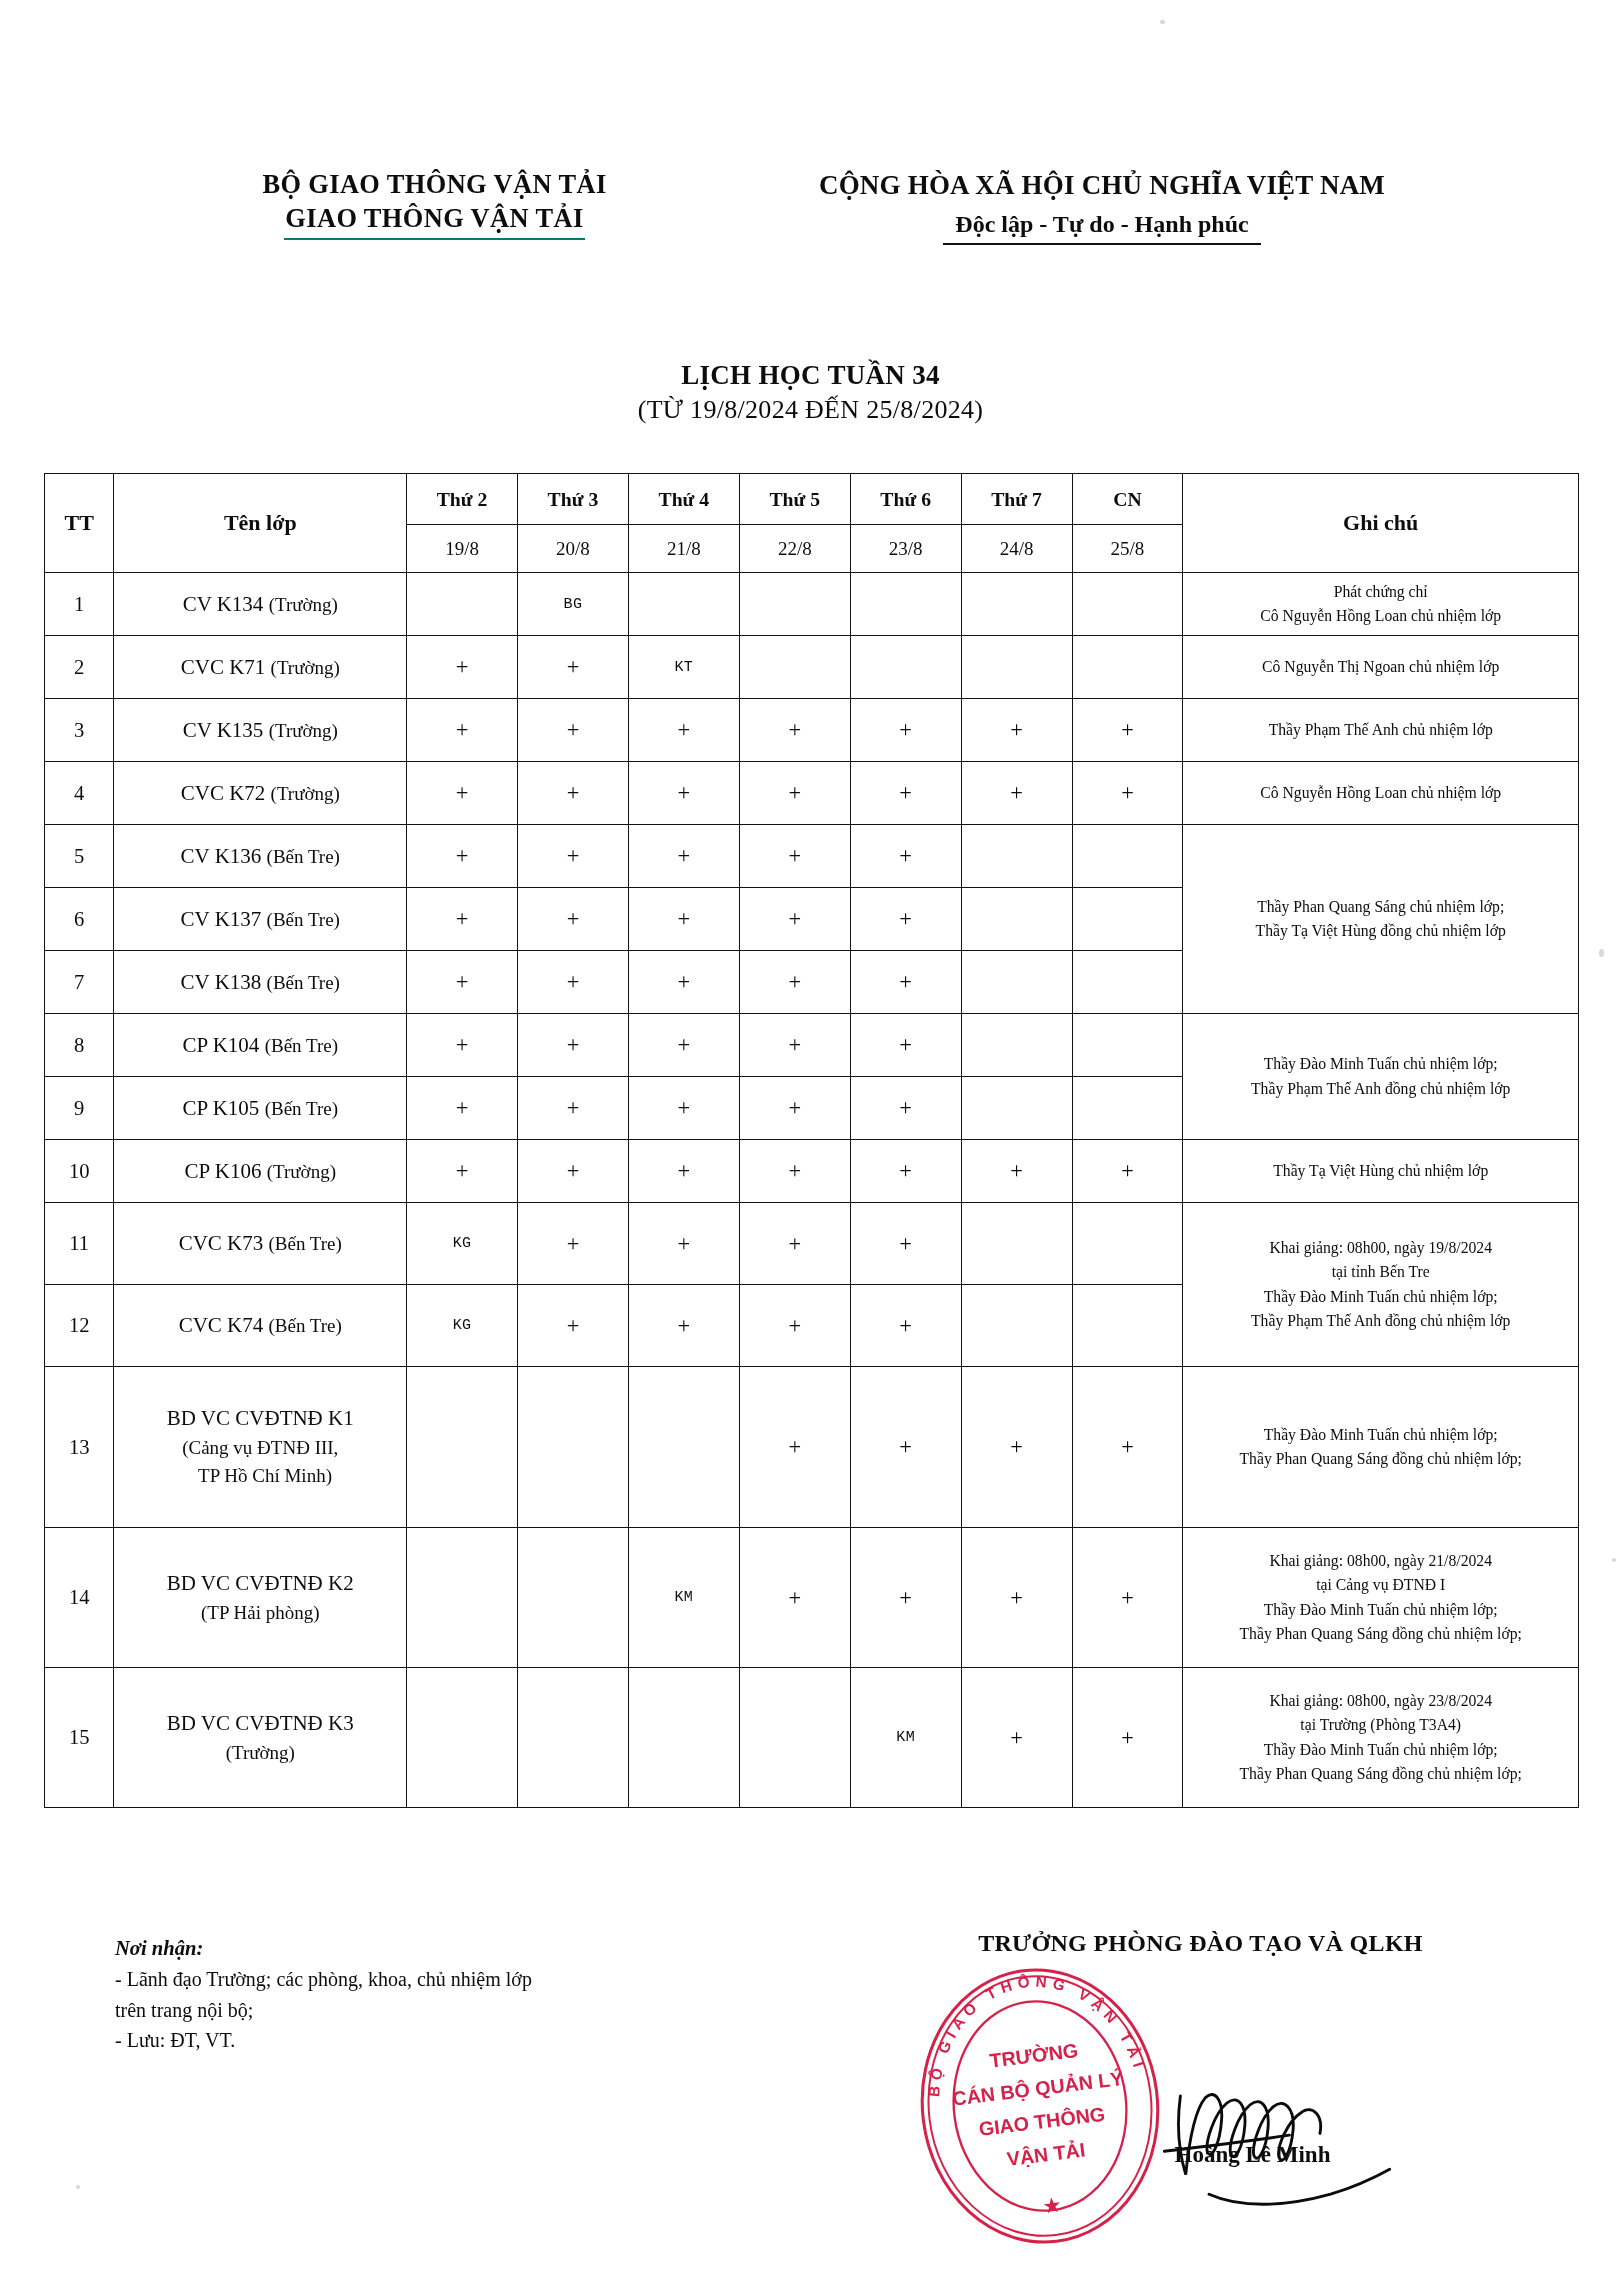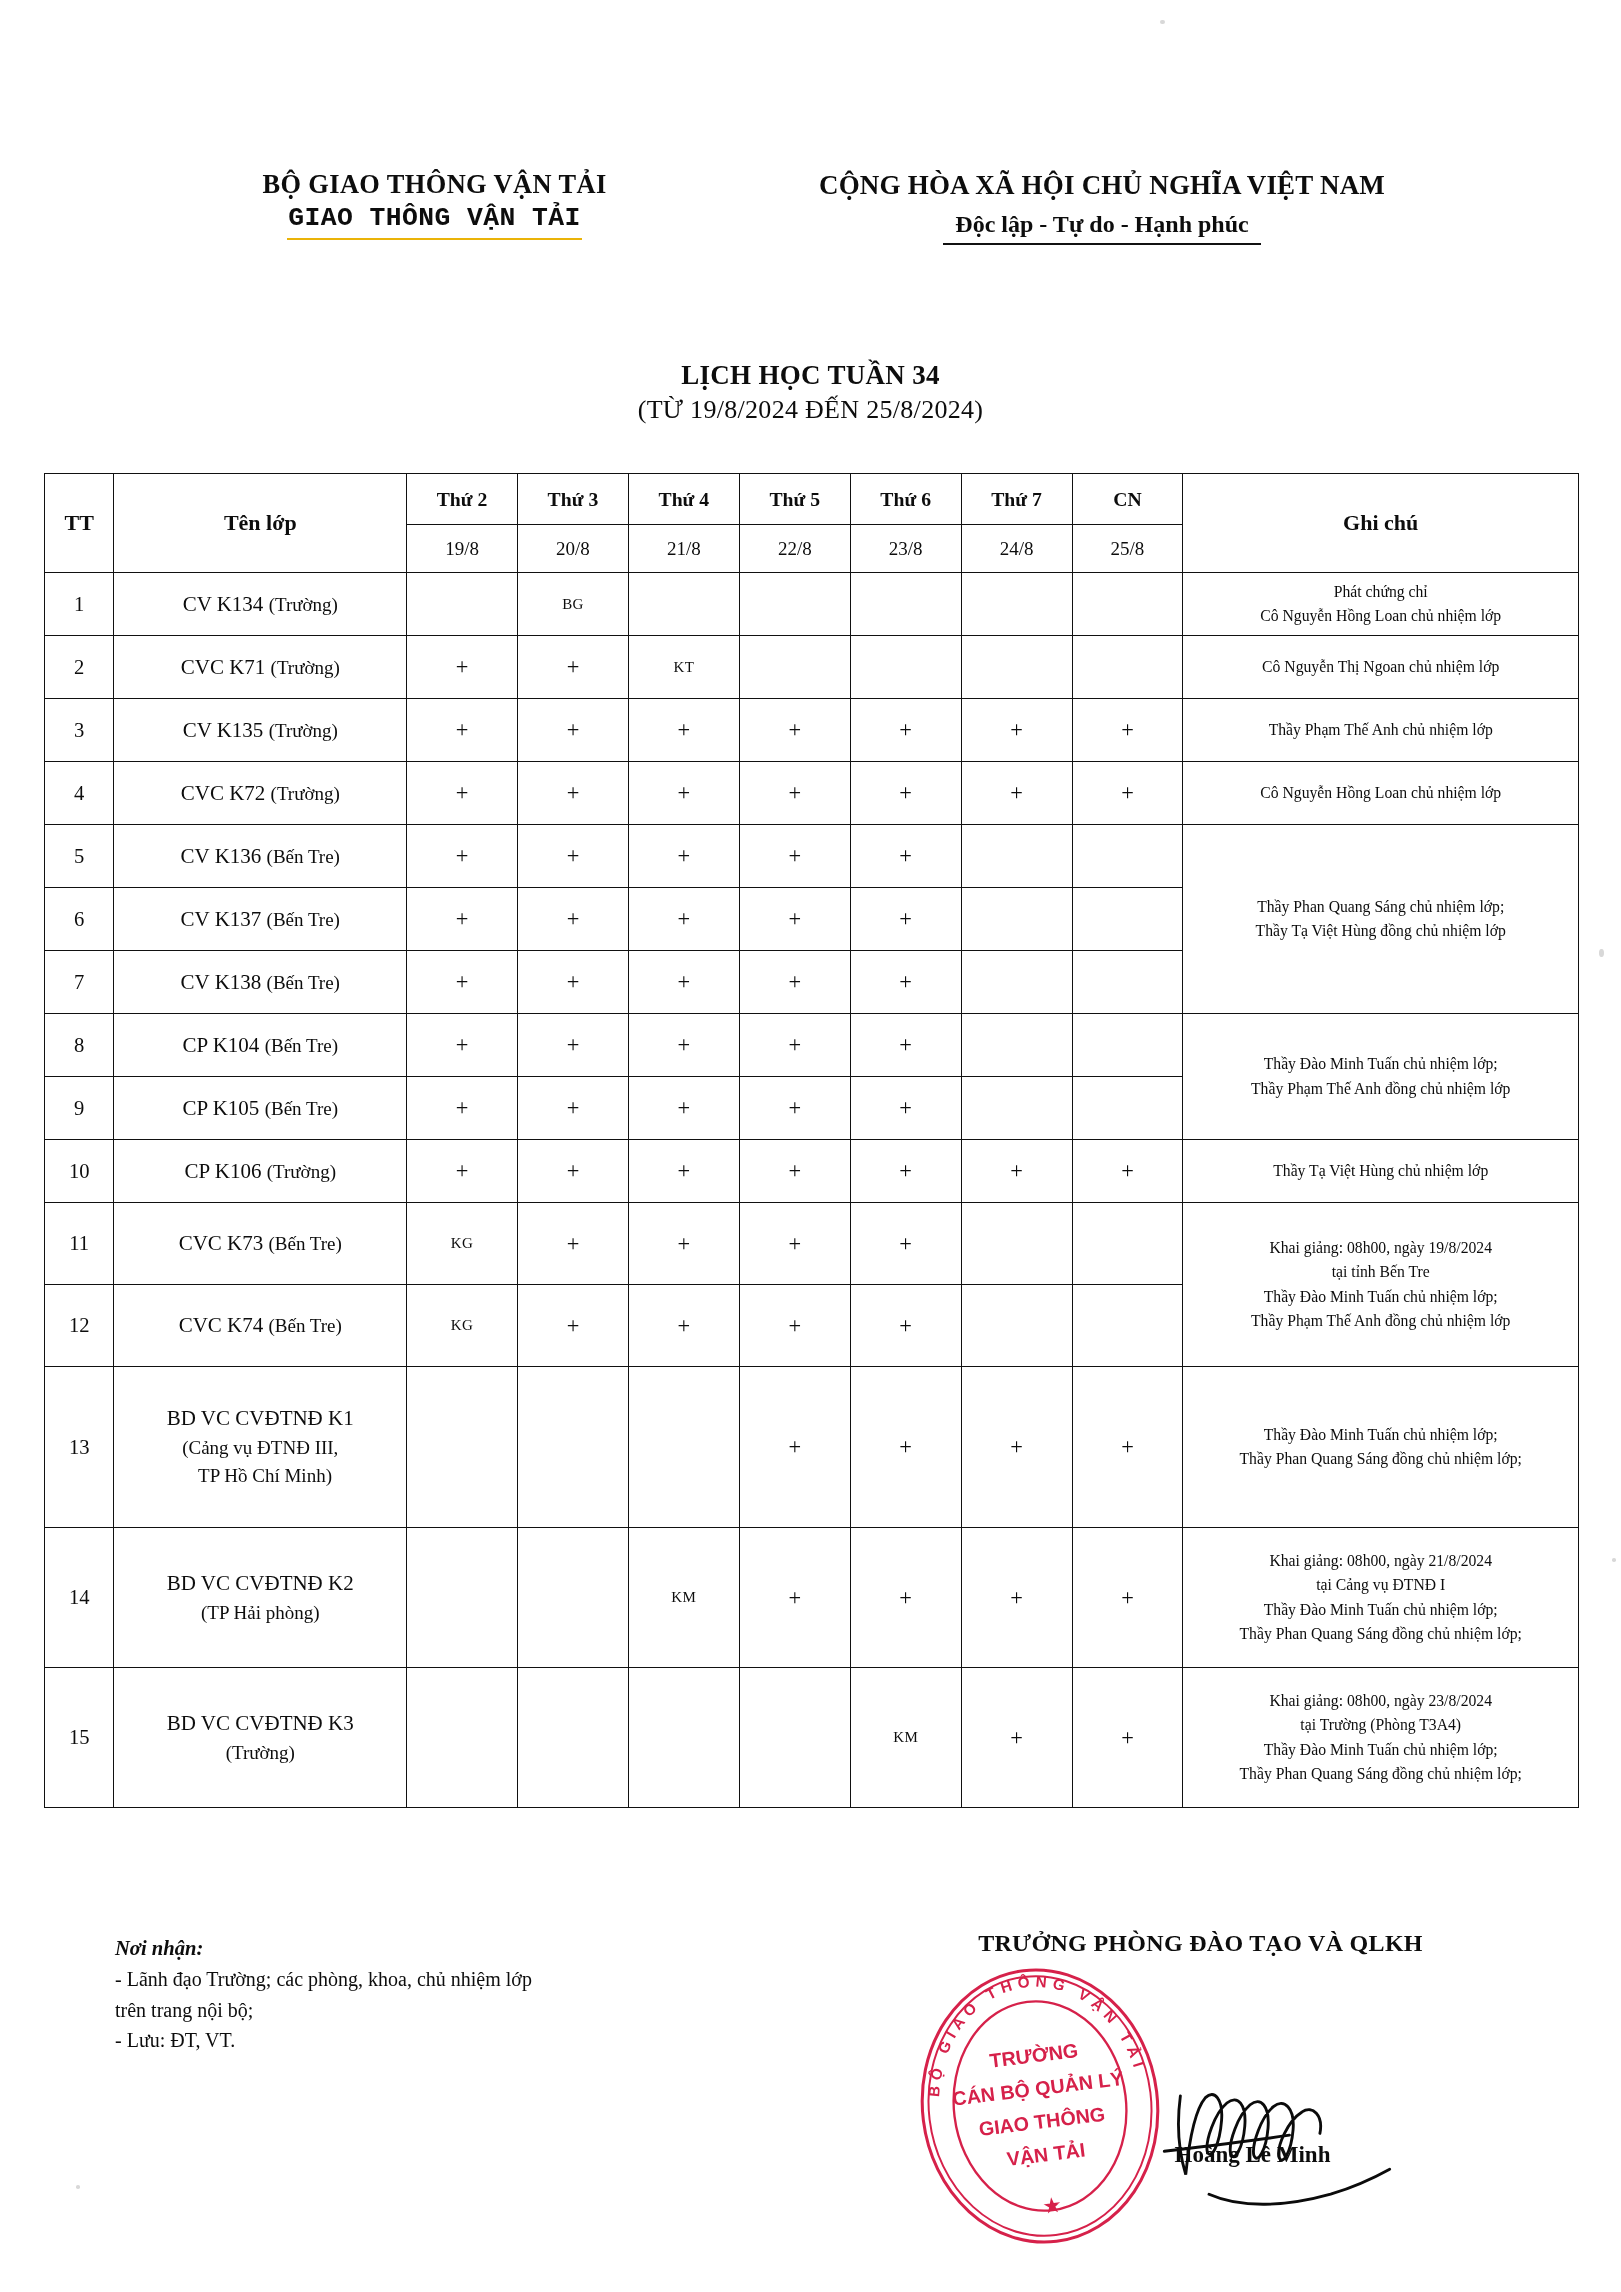--- a/index.html
+++ b/index.html
@@ -30,23 +30,22 @@
     margin-left:94px;
     text-align:center;
     line-height:1.30;
   }
   .lh-left .l1,.lh-left .l2,.lh-left .l3{
     font-size:26.4px;font-weight:bold;letter-spacing:0.4px;
     white-space:nowrap;
   }
   .lh-left .l3{
     display:inline-block;
-    border-bottom:2px solid #eab308;
+    border-bottom:2px solid #0f766e;
     padding:0 1.8px 2.7px;
-    font-family:Liberation Mono, monospace;
   }
   .lh-right{
     width:734px;
     margin-left:-40px;
     text-align:center;
     line-height:1.34;
   }
   .lh-right .r1{
     font-size:27px;font-weight:bold;letter-spacing:0.2px;white-space:nowrap;
   }
@@ -100,21 +99,21 @@
 
   td.tt{font-size:20.6px;height:56px;}
   td.cname{
     text-align:left;
     padding-left:9.9px;
     font-size:21px;
     line-height:1.38;
   }
   td.cname .paren{font-size:19px;}
   td.mark{font-size:22.4px;}
-  td.mark.small{font-size:15px;letter-spacing:0.4px;}
+  td.mark.small{font-size:15px;letter-spacing:0.4px;font-family:Liberation Mono, monospace;}
   td.note{
     font-size:15.7px;
     line-height:1.55;
     padding:5.4px 7.2px;
   }
   td.note .nl{display:block;white-space:nowrap;}
 
   
   .footer{
     position:absolute;

